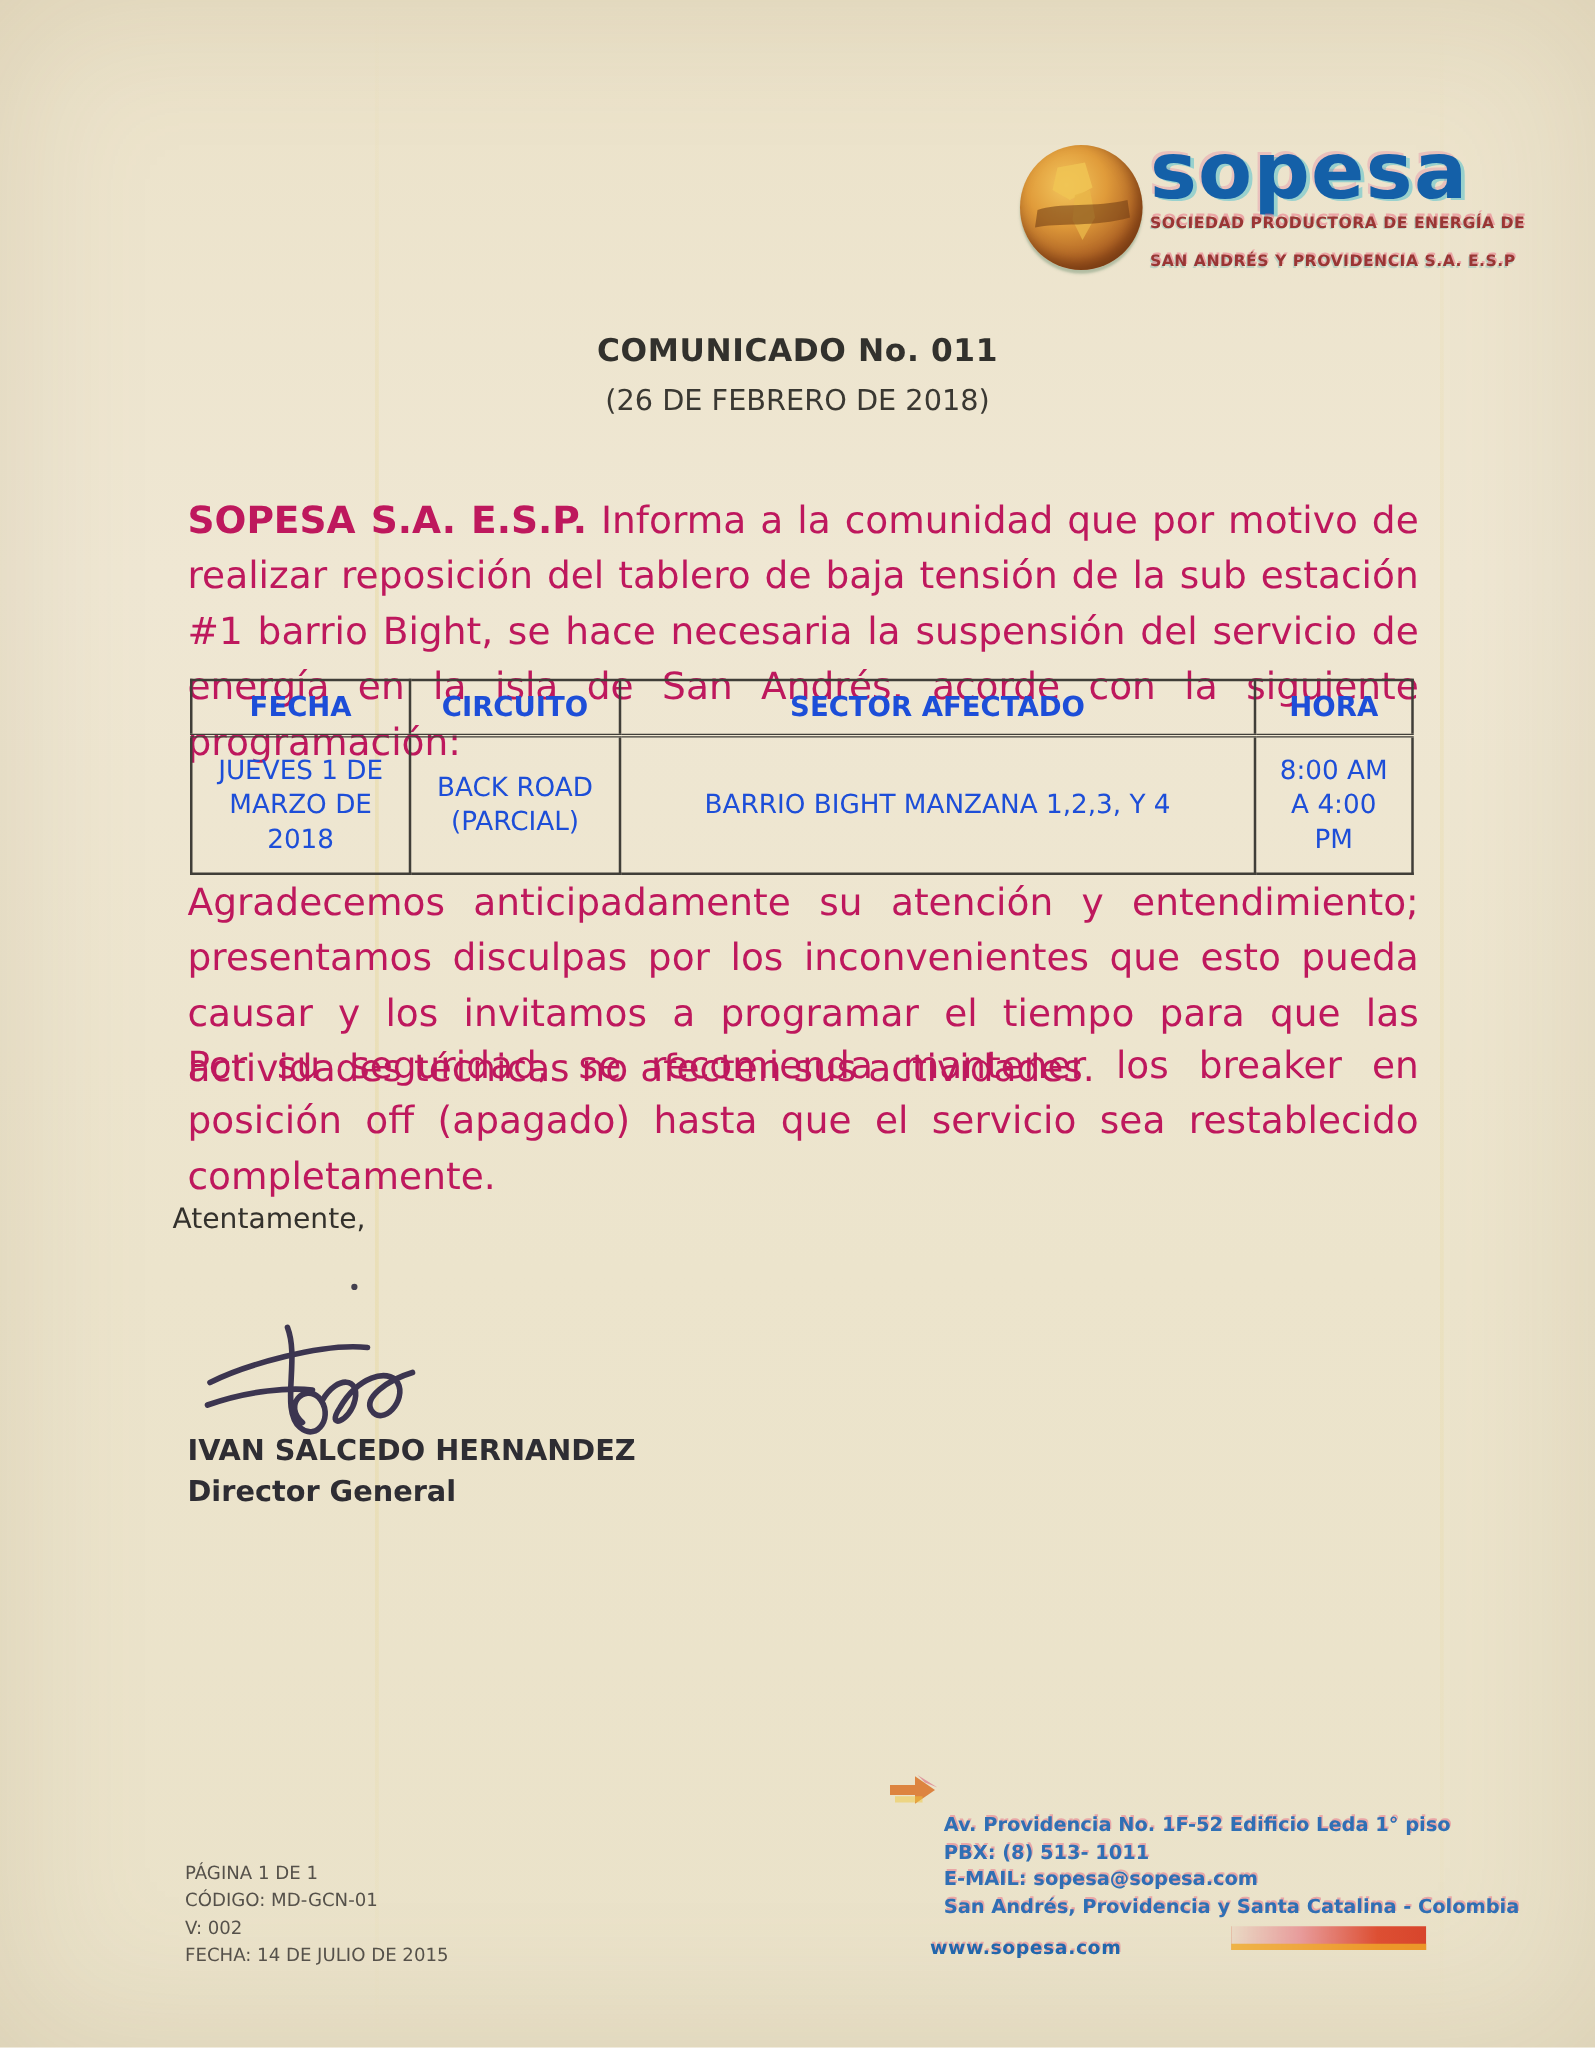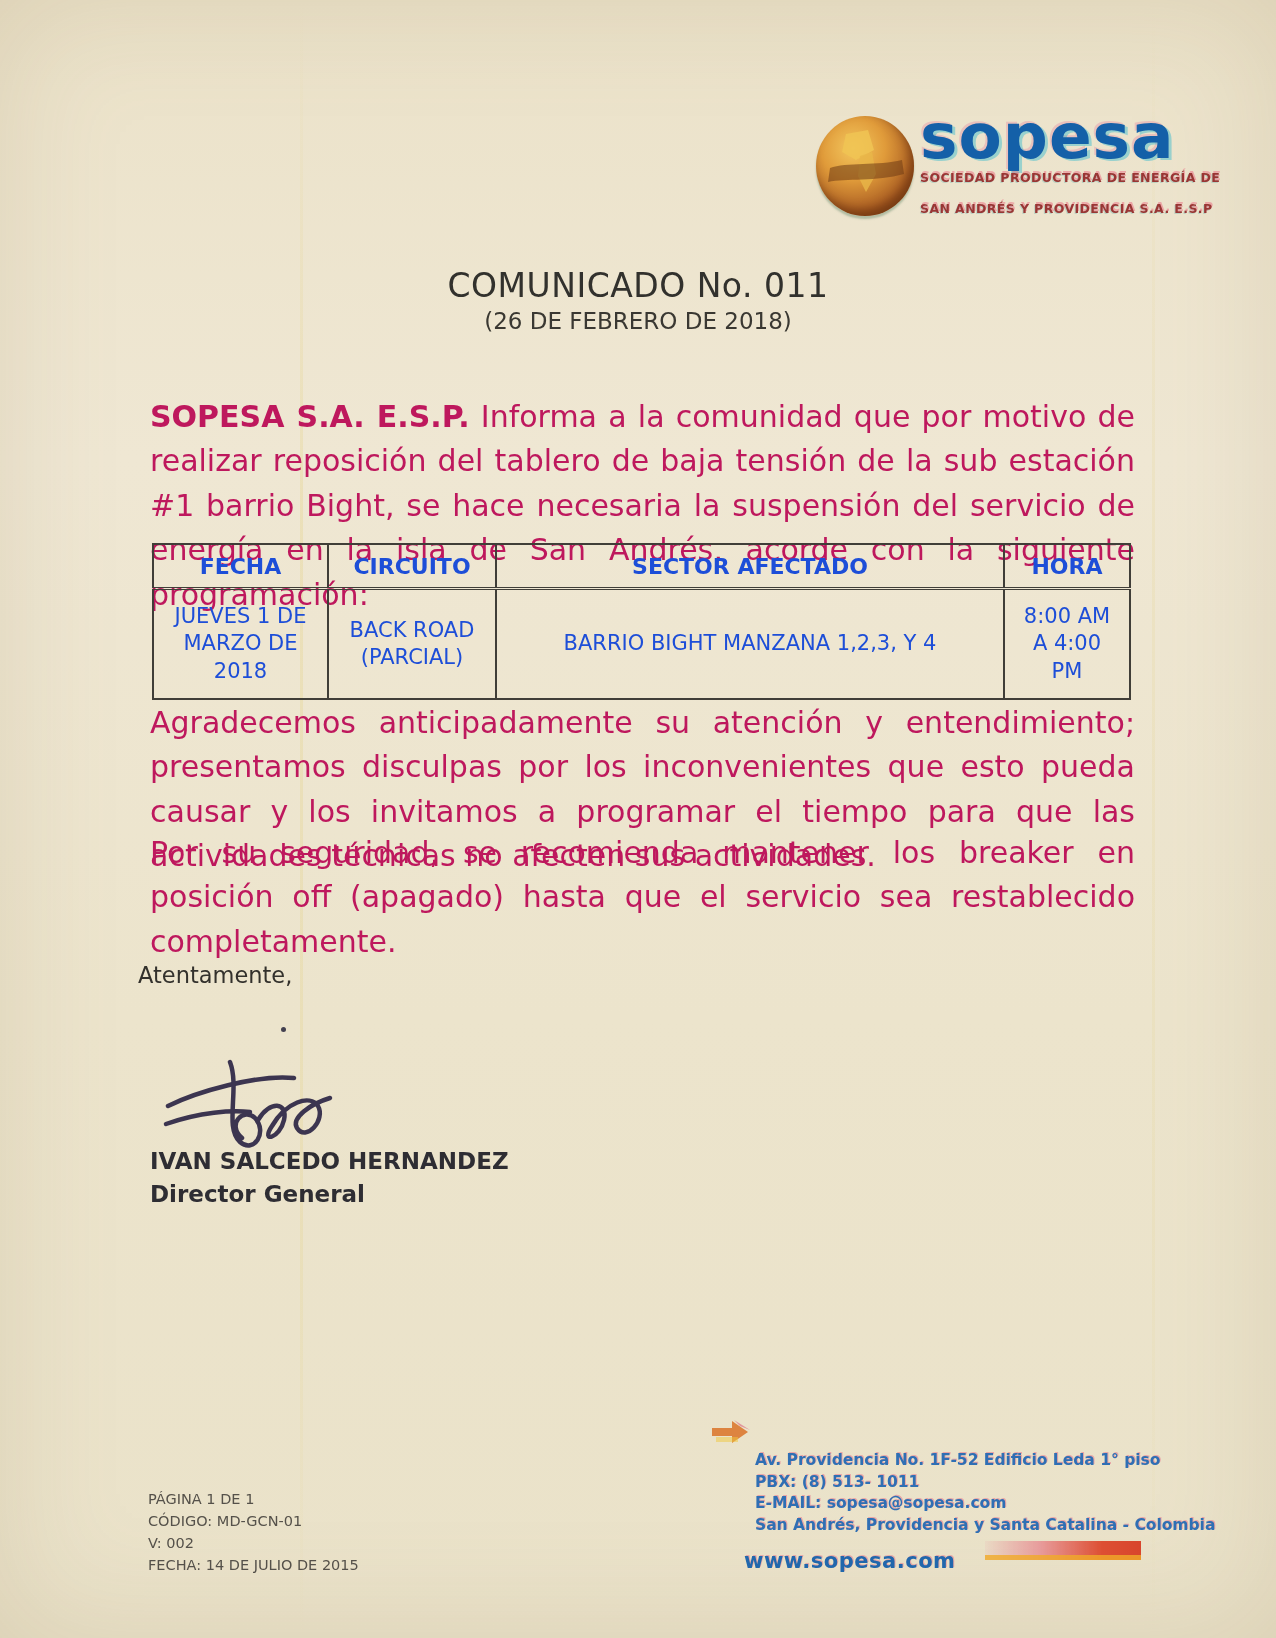--- a/index.html
+++ b/index.html
@@ -24,21 +24,21 @@
   .logo-wordmark{
     font-size:63px;font-weight:bold;letter-spacing:1px;line-height:0.85;
     color:#1460a8;
     text-shadow:3px 2px 0 rgba(0,175,205,0.35),-2px -2px 0 rgba(225,70,130,0.22);}
   .logo-tagline{margin-top:6px;font-size:12.5px;font-weight:bold;letter-spacing:0.4px;
     color:#993634;line-height:1.2;
     text-shadow:1px -2px 0 rgba(235,90,120,0.45),-1px 1px 0 rgba(80,170,170,0.3);}
 
   
   .doc-title{position:absolute;top:266px;left:0;width:100%;text-align:center;
-    font-size:33px;font-weight:normal;color:#32312d;letter-spacing:0.5px;}
+    font-size:25px;font-weight:bold;color:#32312d;letter-spacing:0.5px;}
   .doc-subtitle{position:absolute;top:308px;left:0;width:100%;text-align:center;
     font-size:23px;color:#3a3832;}
 
   
   .para{position:absolute;left:150px;width:985px;font-size:30px;line-height:1.48;
     text-align:justify;color:#be185d;}
   .p1{top:395px;}
   .p2{top:701px;}
   .p3{top:831px;}
   .lead-bold{font-weight:bold;}
@@ -58,21 +58,21 @@
   .signature{position:absolute;left:158px;top:1048px;}
   .signer-name{position:absolute;left:150px;top:1148px;font-size:23px;font-weight:bold;color:#2e2d33;}
   .signer-title{position:absolute;left:150px;top:1181px;font-size:23px;font-weight:bold;color:#2e2d33;}
 
   
   .footer-left{position:absolute;left:148px;top:1488px;font-size:14.5px;line-height:22px;color:#55514a;}
   .arrow-icon{position:absolute;left:710px;top:1418px;}
   .address-block{position:absolute;left:755px;top:1450px;font-size:15.5px;line-height:21.5px;
     color:#2f6fb4;font-weight:bold;
     text-shadow:1px -1.5px 0 rgba(231,84,118,0.42);}
-  .website{position:absolute;left:744px;top:1549px;font-size:21px;font-weight:bold;color:#2167ac;
+  .website{position:absolute;left:744px;top:1549px;font-size:15px;font-weight:bold;color:#2167ac;
     letter-spacing:0.5px;text-shadow:1px -1.5px 0 rgba(231,84,118,0.4);}
   .gradient-bar{position:absolute;left:985px;top:1541px;width:156px;height:14px;
     background:linear-gradient(90deg,rgba(232,120,150,0.08),rgba(230,100,120,0.55) 35%,#dd4f33 75%,#d8452c);
     border-bottom:5px solid rgba(240,170,40,0.8);}
 </style>
 </head>
 <body>
 
 <div class="paper-vignette"></div>
 <div class="crease" style="left:300px;"></div>

